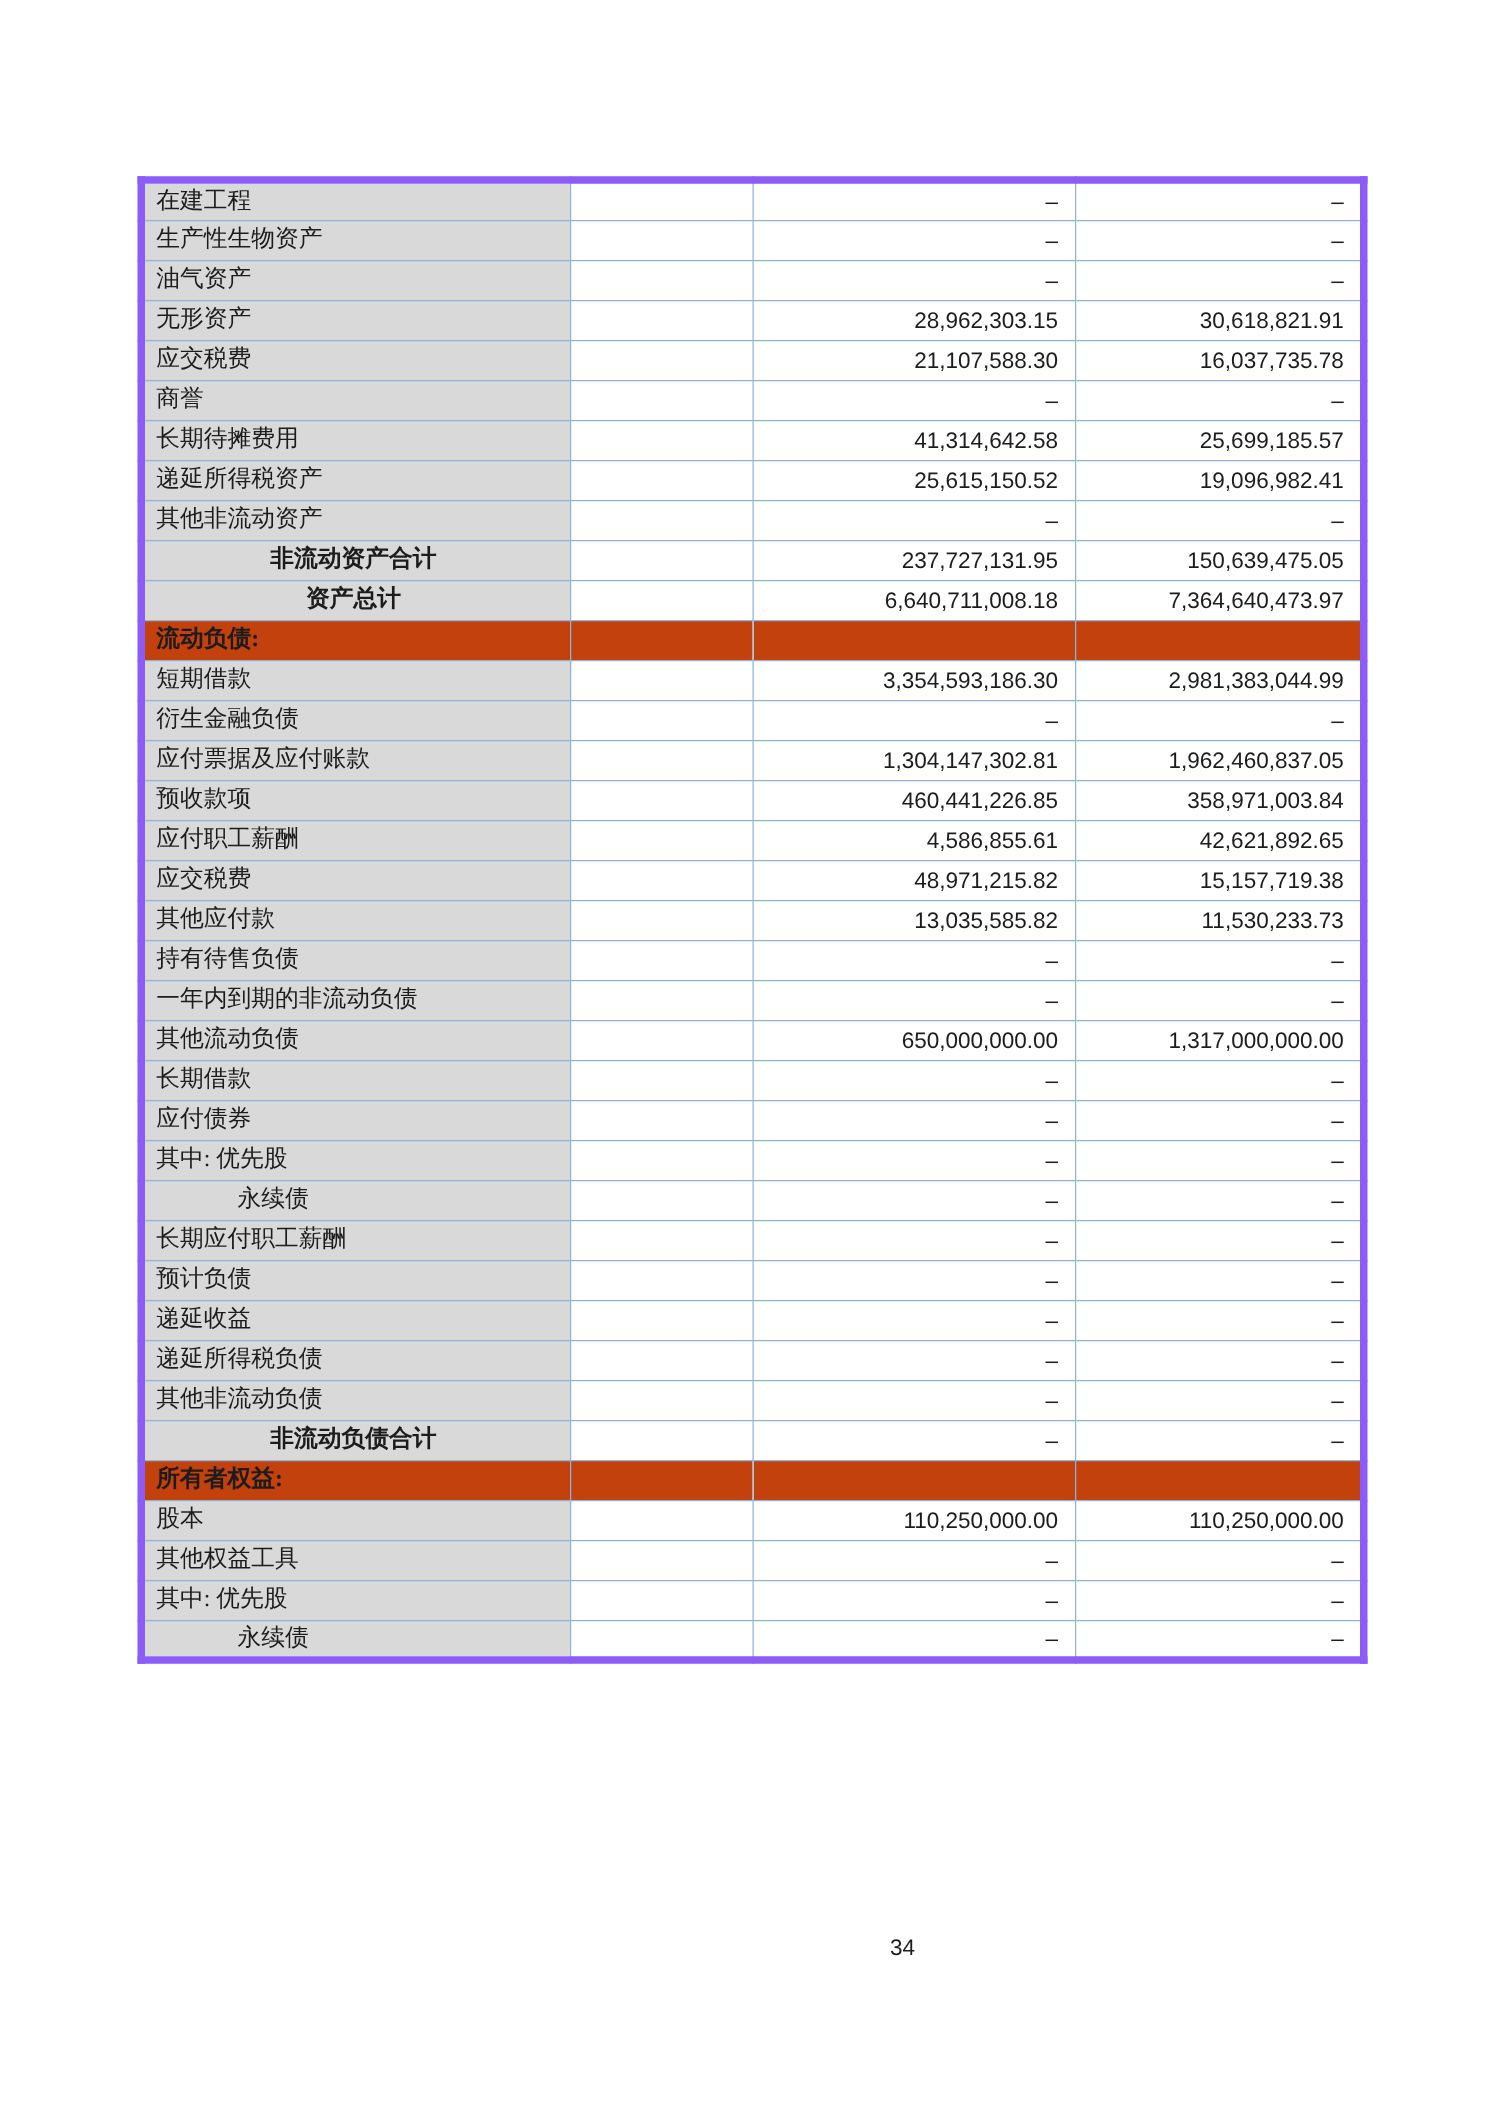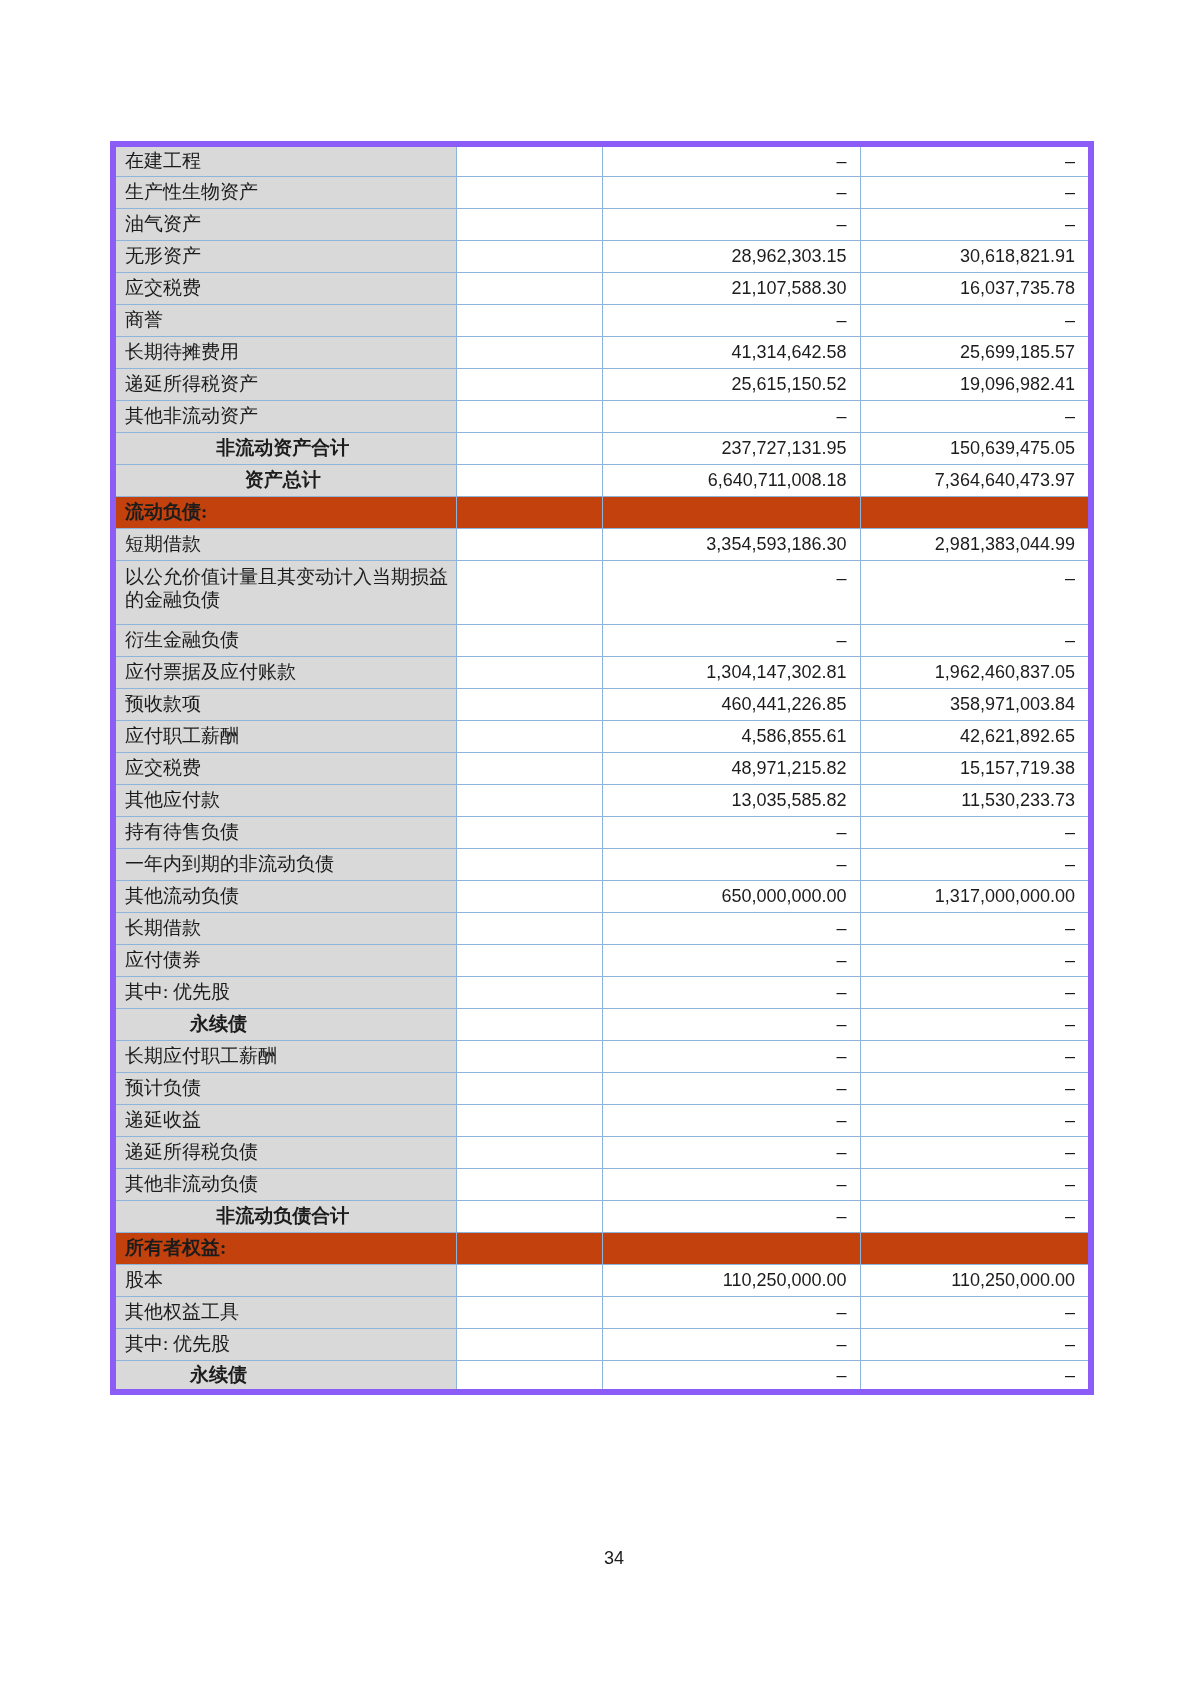--- a/index.html
+++ b/index.html
@@ -26,27 +26,27 @@
   }
   td.c-note{background:#ffffff;}
   td.c-val{
     background:#ffffff;text-align:right;padding-right:13px;
     font-family:"Liberation Sans","DejaVu Sans",sans-serif;
     font-size:18px;
   }
   tr.total td.c-label{font-weight:bold;text-align:center;padding-left:0;margin-top:18px;}
   tr.section td{background:#c2410c;}
   tr.section td.c-label{font-weight:bold;}
-  tr.indent td.c-label{padding-left:74px;font-weight:bold;}
+  tr.indent td.c-label{padding-left:74px;}
   tr.tall td{height:64px;}
   tr.tall td.c-label{vertical-align:top;padding-top:4px;}
   tr.tall td.c-val{vertical-align:top;padding-top:6px;}
   .page-num{
-    position:absolute;left:604px;top:1548px;width:88px;
-    text-align:left;font-size:18px;color:#1c1c1c;
+    position:absolute;left:644px;top:1548px;width:88px;
+    text-align:right;font-size:18px;color:#1c1c1c;
     font-family:"Liberation Sans","DejaVu Sans",sans-serif;
   }
 </style>
 </head>
 <body>
 
 <div class="sheet">
   <table class="bs">
     <colgroup>
       <col style="width:343px">
@@ -126,26 +126,20 @@
           <td class="c-note"></td>
           <td class="c-val"></td>
           <td class="c-val"></td>
         </tr>
         <tr class="normal">
           <td class="c-label">短期借款</td>
           <td class="c-note"></td>
           <td class="c-val">3,354,593,186.30</td>
           <td class="c-val">2,981,383,044.99</td>
         </tr>
-        <tr class="tall">
-          <td class="c-label">以公允价值计量且其变动计入当期损益的金融负债</td>
-          <td class="c-note"></td>
-          <td class="c-val">–</td>
-          <td class="c-val">–</td>
-        </tr>
         <tr class="normal">
           <td class="c-label">衍生金融负债</td>
           <td class="c-note"></td>
           <td class="c-val">–</td>
           <td class="c-val">–</td>
         </tr>
         <tr class="normal">
           <td class="c-label">应付票据及应付账款</td>
           <td class="c-note"></td>
           <td class="c-val">1,304,147,302.81</td>

